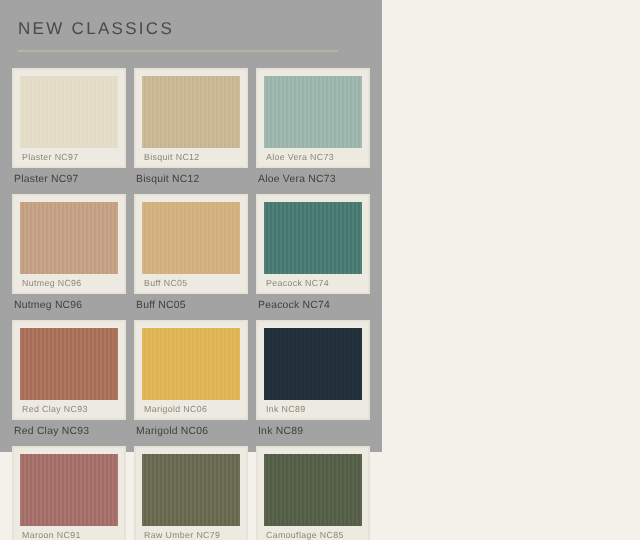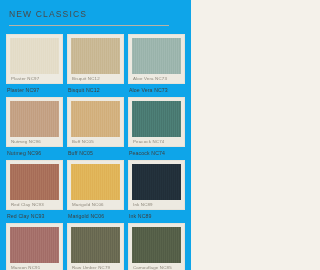--- a/index.html
+++ b/index.html
@@ -11,23 +11,23 @@
   }
 
   body {
     background: #f4f1ea;
     font-family: "Liberation Sans", sans-serif;
     -webkit-font-smoothing: antialiased;
   }
 
   #page {
     width: 191px;
-    height: 270px;
+    height: 226px;
     position: relative;
-    background: #0ea5e9;
+    background: #a3a3a3;
     padding: 9px 6px 4px 6px;
   }
 
   
   .page-title {
     font-size: 8.5px;
     letter-spacing: 1.15px;
     color: #4a4a48;
     font-weight: 400;
     text-transform: uppercase;

